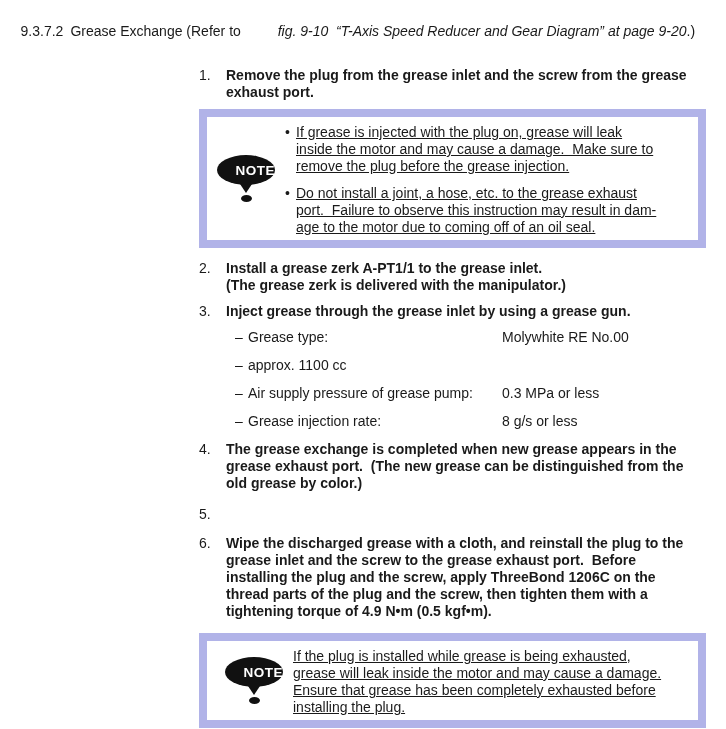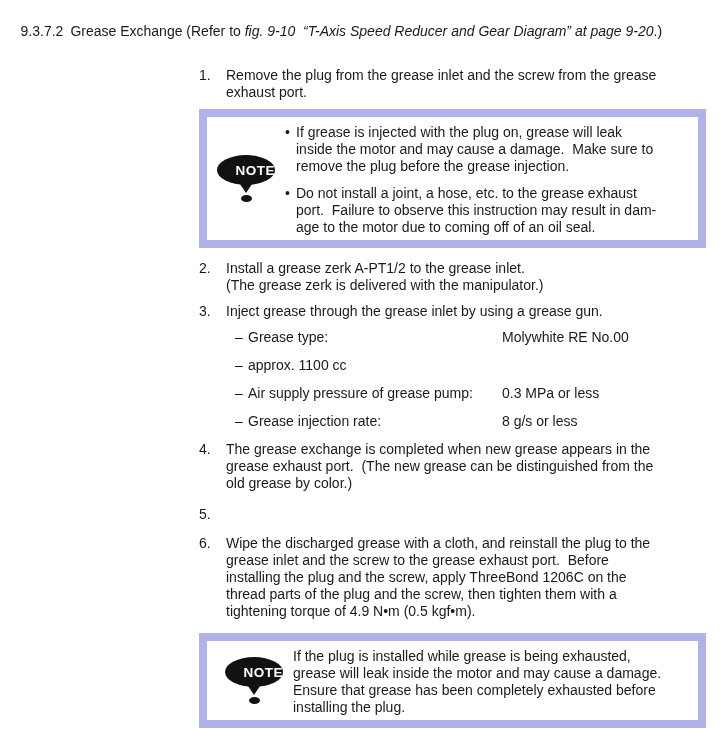--- a/index.html
+++ b/index.html
@@ -12,31 +12,31 @@
     color: #1a1a1a;
     overflow: hidden;
   }
   .heading {
     padding: 6px 0 0 5px;
     font-size: 14px;
     line-height: 17px;
     white-space: pre;
   }
   .sec-num { margin-right: 7px; }
-  .italic { font-style: italic; }
+  .italic { font-style: italic; margin-left: 33px; }
 
   .content {
     margin: 10px 0 0 199px;
     width: 512px;
     font-size: 14px;
     line-height: 17px;
   }
   .step { display: flex; }
   .step-num { width: 27px; flex: none; }
-  .step-text { white-space: pre; }
+  .step-text { white-space: pre; font-weight: bold; }
 
   .mb8  { margin-bottom: 8px; }
   .mb9  { margin-bottom: 9px; }
   .mb11 { margin-bottom: 11px; }
   .mb12 { margin-bottom: 12px; }
   .mb13 { margin-bottom: 13px; }
   .mb14 { margin-bottom: 14px; }
 
   .specs { margin-left: 36px; }
   .spec-row { display: flex; line-height: 17px; }
@@ -86,21 +86,21 @@
     background: #111111;
     margin-top: 2px;
   }
   .note-body {
     flex: 1;
     padding-top: 3px;
   }
   .bullet-row { display: flex; margin-bottom: 10px; }
   .bullet-row:last-child { margin-bottom: 0; }
   .bullet-marker { width: 11px; flex: none; }
-  .bullet-text, .note-text { white-space: pre; }
+  .bullet-text, .note-text { white-space: pre; text-decoration: underline; }
 </style>
 </head>
 <body>
 
 <div class="page">
 
   <div class="heading">
     <span class="sec-num">9.3.7.2</span><span>Grease Exchange (Refer to </span><span class="italic">fig. 9-10  “T-Axis Speed Reducer and Gear Diagram” at page 9-20</span><span>.)</span>
   </div>
 
@@ -131,21 +131,21 @@
           <span class="bullet-marker">•</span>
           <div class="bullet-text">Do not install a joint, a hose, etc. to the grease exhaust
 port.  Failure to observe this instruction may result in dam-
 age to the motor due to coming off of an oil seal.</div>
         </div>
       </div>
     </div>
 
     <div class="step mb9">
       <div class="step-num">2.</div>
-      <div class="step-text">Install a grease zerk A-PT1/2 to the grease inlet.
+      <div class="step-text">Install a grease zerk A-PT1/1 to the grease inlet.
 (The grease zerk is delivered with the manipulator.)</div>
     </div>
 
     <div class="step mb9">
       <div class="step-num">3.</div>
       <div class="step-text">Inject grease through the grease inlet by using a grease gun.</div>
     </div>
 
     <div class="specs mb11">
       <div class="spec-row mb11">

